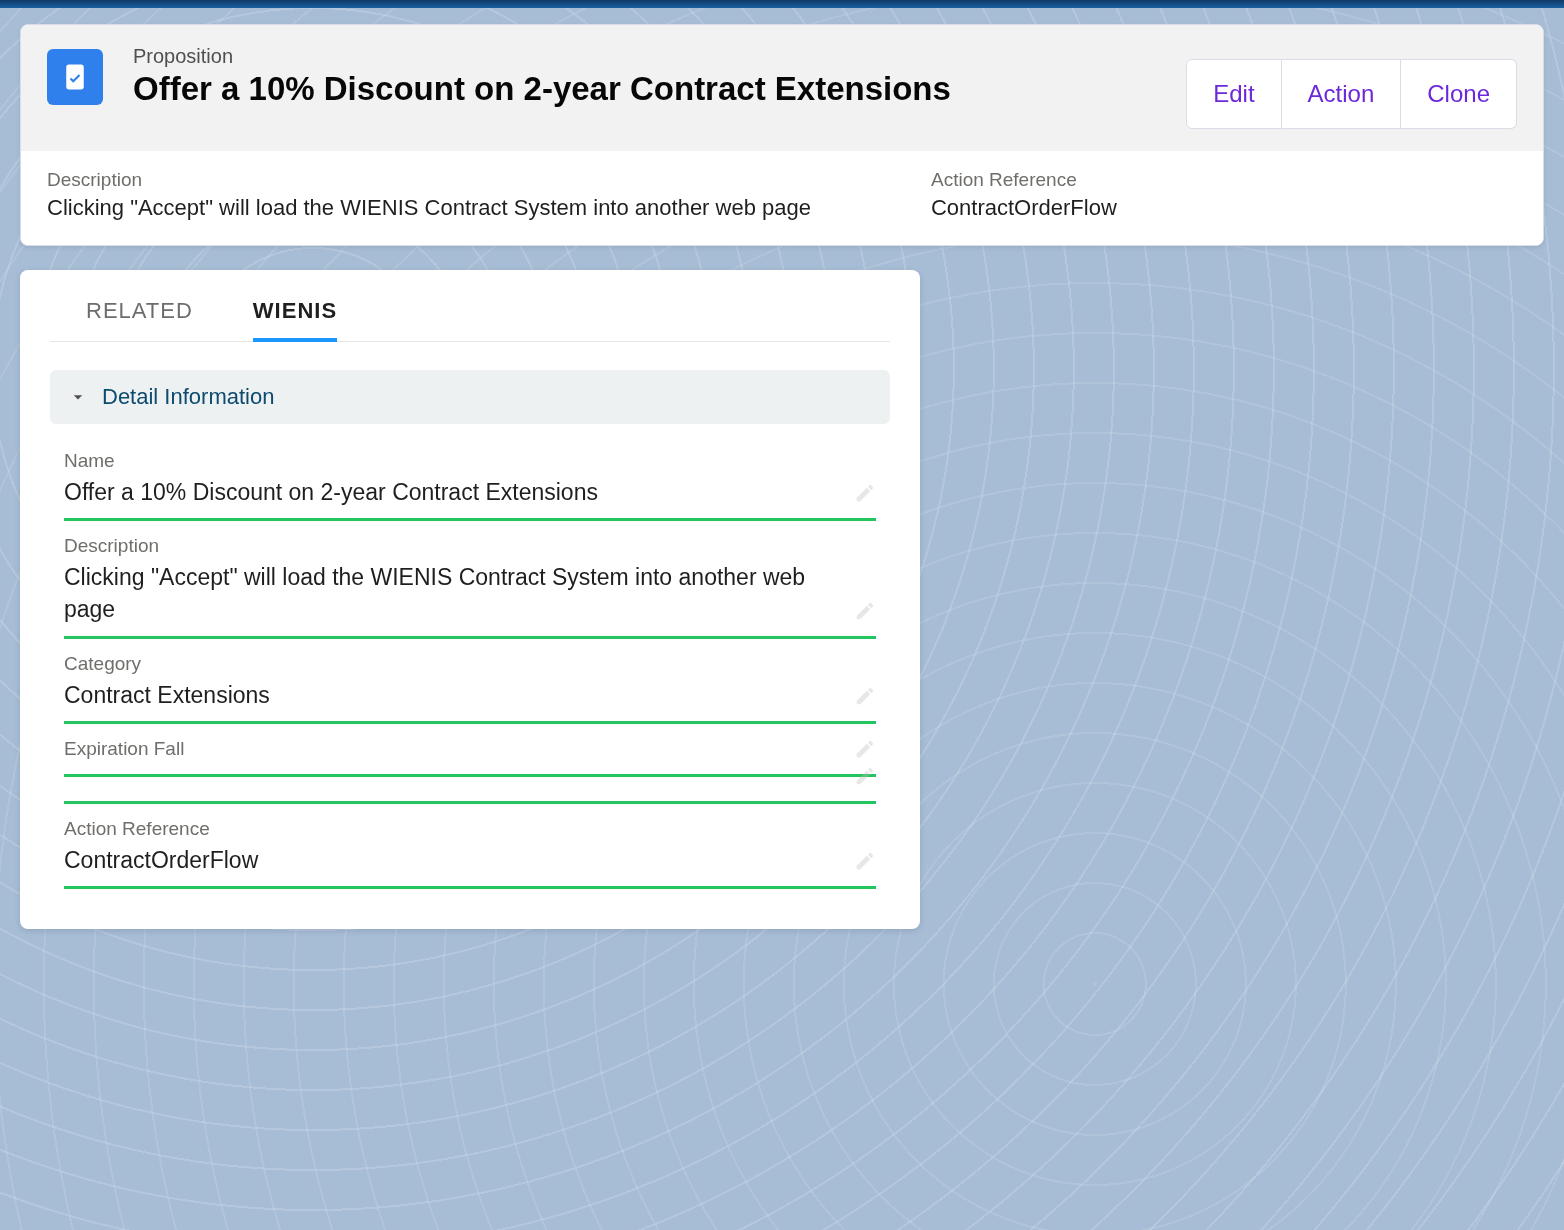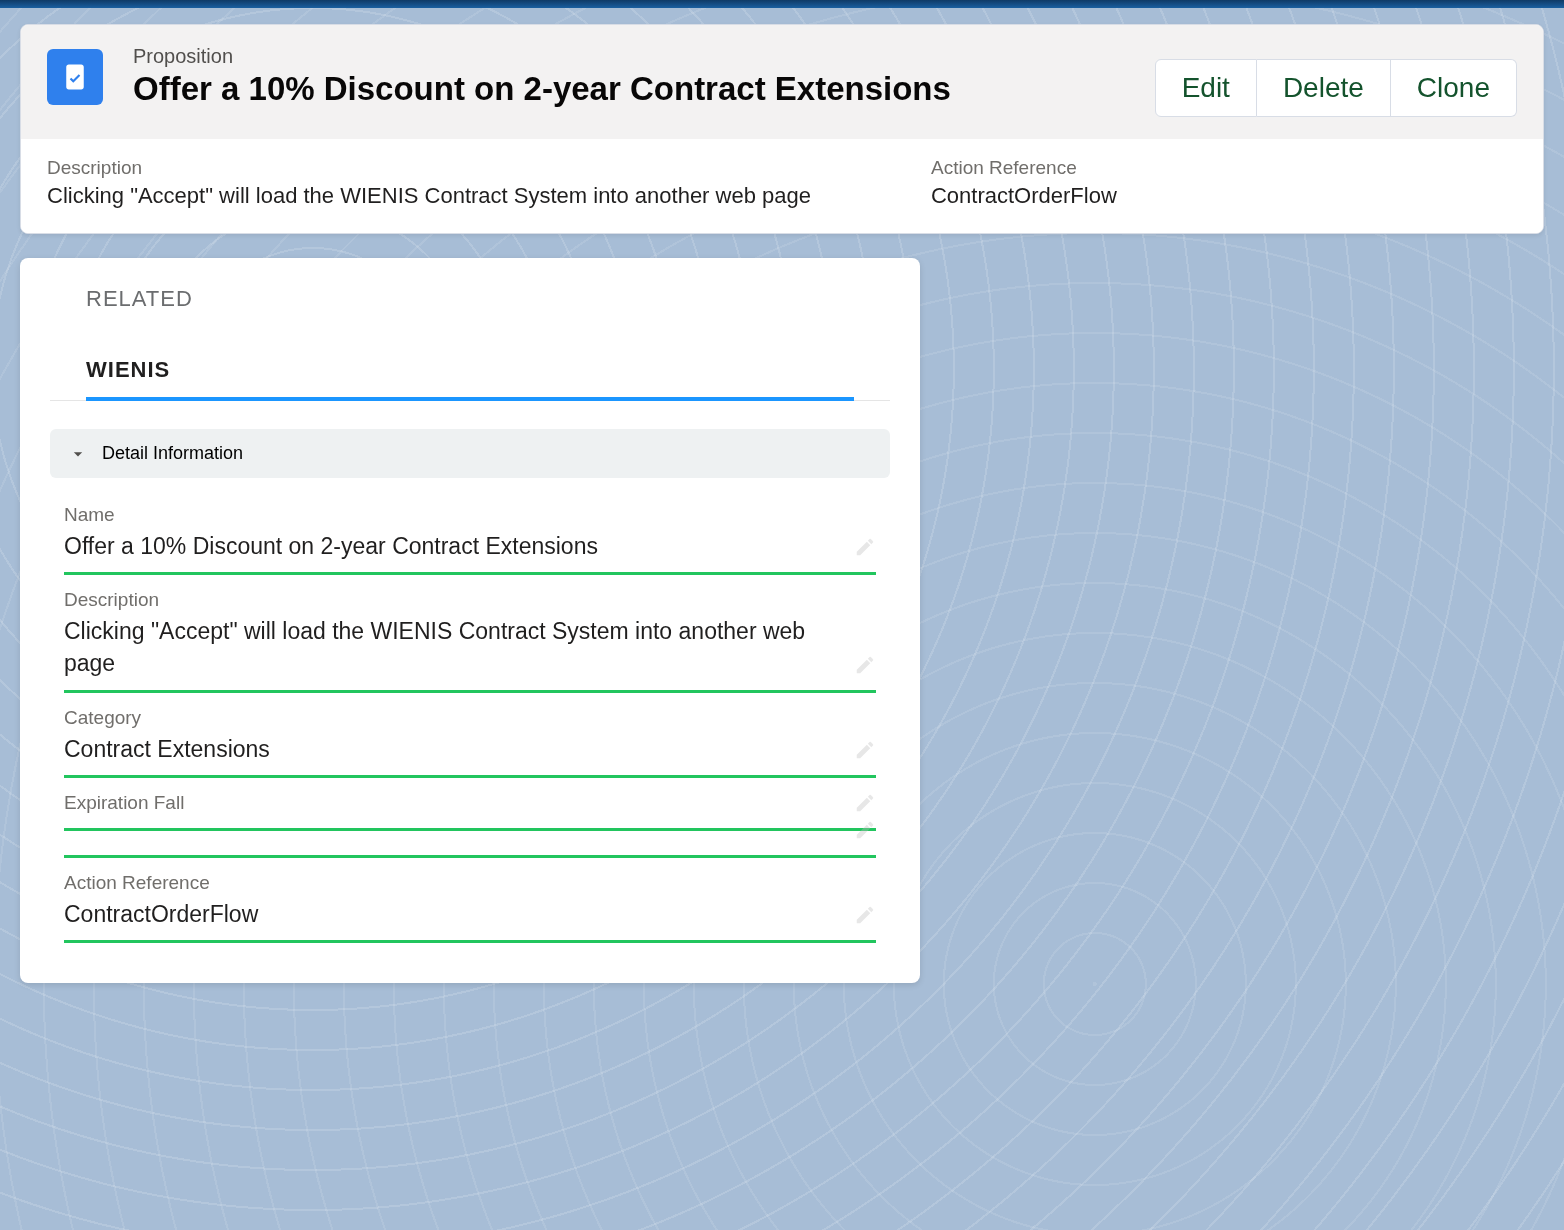--- a/index.html
+++ b/index.html
@@ -62,23 +62,23 @@
     line-height: 1.25;
   }
   .action-buttons {
     display: flex;
     align-items: flex-start;
     margin-top: 14px;
   }
   .action-buttons button {
     background: #fff;
     border: 1px solid #d8dde6;
-    color: #14532d;
-    font-size: 28px;
-    padding: 12px 26px;
+    color: #6d28d9;
+    font-size: 24px;
+    padding: 20px 26px;
     cursor: pointer;
     font-family: inherit;
   }
   .action-buttons button:first-child { border-radius: 6px 0 0 6px; }
   .action-buttons button:last-child  { border-radius: 0 6px 6px 0; }
   .action-buttons button + button   { border-left: none; }
 
   .header-summary {
     display: flex;
     padding: 18px 26px 24px;
@@ -99,25 +99,24 @@
   
   .detail-panel {
     background: #fff;
     width: 900px;
     border-radius: 8px;
     box-shadow: 0 2px 6px rgba(0,0,0,0.12);
     padding: 0 0 40px;
   }
   .tabs-row {
     display: flex;
-    gap: 31px;
+    gap: 60px;
     padding: 28px 36px 0;
     border-bottom: 1px solid #e5e5e5;
     margin: 0 30px;
-    flex-direction: column;
   }
   .tab {
     font-size: 22px;
     letter-spacing: 1px;
     color: #6b6d6f;
     padding-bottom: 14px;
     cursor: pointer;
     font-weight: 400;
   }
   .tab.active {
@@ -132,22 +131,22 @@
     border-radius: 6px;
     padding: 14px 18px;
     display: flex;
     align-items: center;
     gap: 14px;
     cursor: pointer;
   }
   .section-bar .chev { width: 20px; height: 20px; }
   .section-bar .chev svg { width: 20px; height: 20px; fill: #514f4d; }
   .section-title {
-    font-size: 18px;
-    color: #000000;
+    font-size: 22px;
+    color: #0c4a6e;
   }
   .fields { margin: 4px 44px 0; }
   .field {
     padding: 14px 0 10px;
     border-bottom: 3px solid #22c55e;
     position: relative;
   }
   .field-label {
     font-size: 19px;
     color: #706e6b;
@@ -182,21 +181,21 @@
         <svg viewBox="0 0 24 24">
             <path d="M17 2H7c-1.1 0-2 .9-2 2v16c0 1.1.9 2 2 2h10c1.1 0 2-.9 2-2V4c0-1.1-.9-2-2-2zm-6.4 14.6l-2.8-2.8 1.2-1.2 1.6 1.6 4.4-4.4 1.2 1.2-5.6 5.6z"></path>
           </svg>
       </div>
       <div class="header-titles">
         <div class="object-label">Proposition</div>
         <div class="record-title">Offer a 10% Discount on 2-year Contract Extensions</div>
       </div>
       <div class="action-buttons">
         <button>Edit</button>
-        <button>Delete</button>
+        <button>Action</button>
         <button>Clone</button>
       </div>
     </div>
     <div class="header-summary">
       <div class="summary-field">
         <div class="summary-label">Description</div>
         <div class="summary-value">Clicking "Accept" will load the WIENIS Contract System into another web page</div>
       </div>
       <div class="summary-field">
         <div class="summary-label">Action Reference</div>

